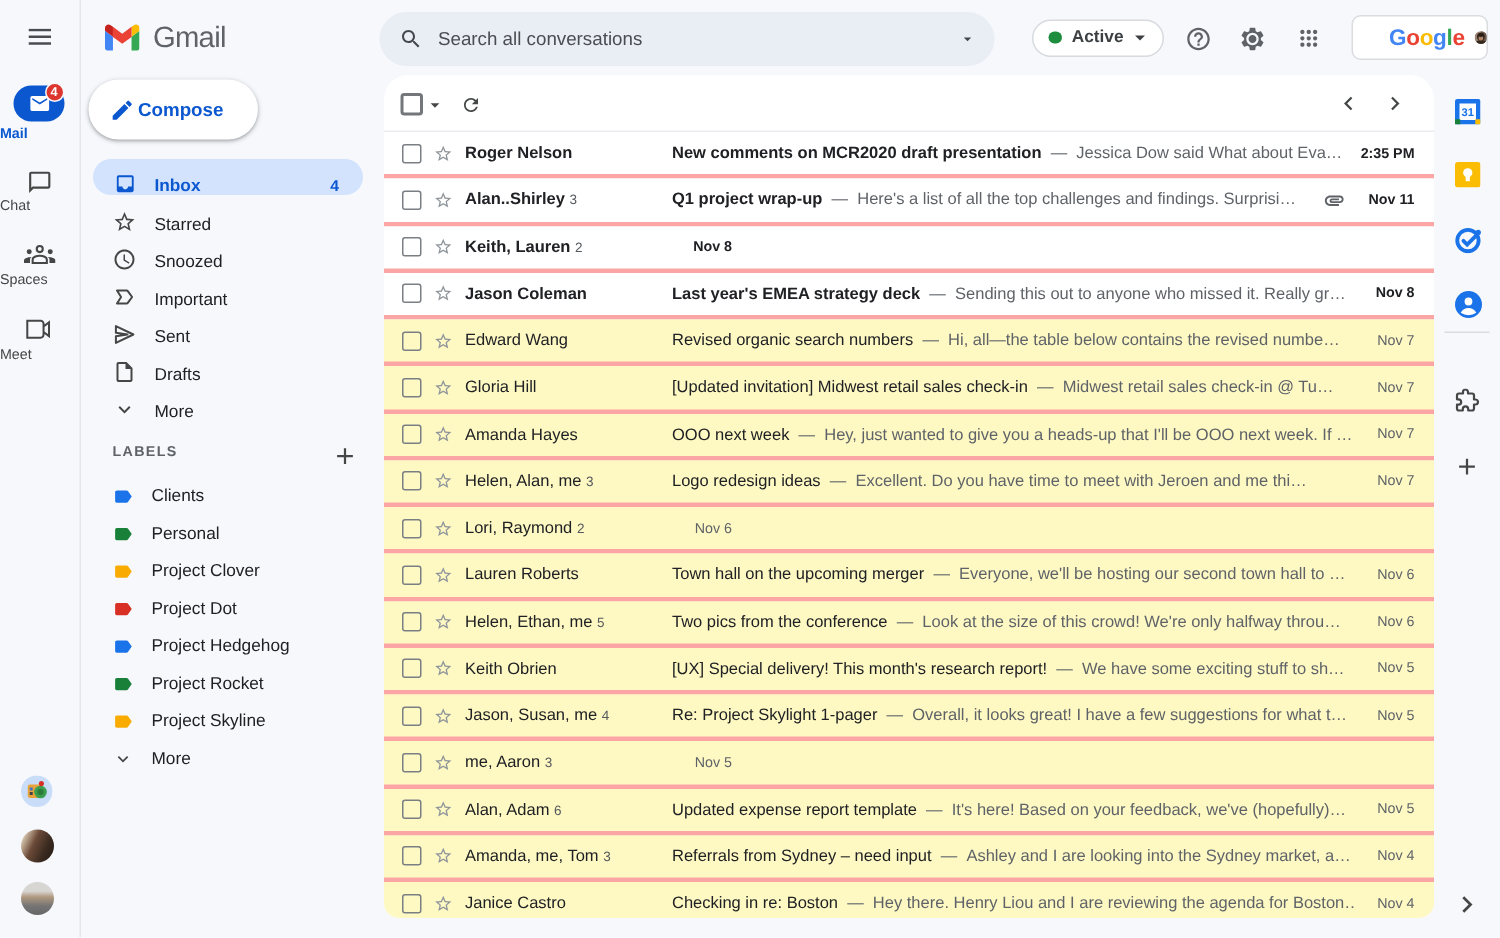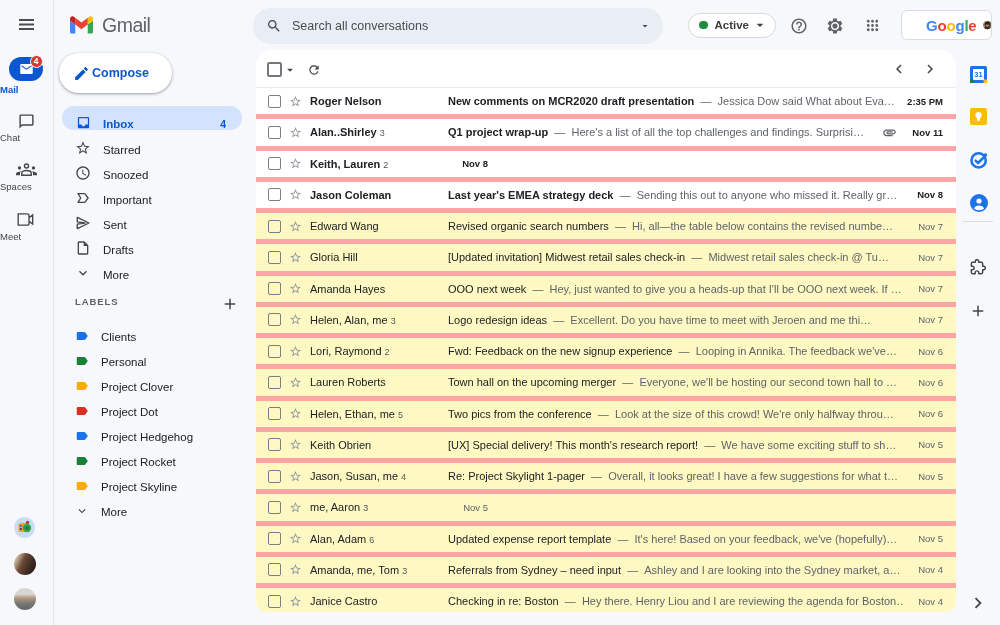--- a/index.html
+++ b/index.html
@@ -23,33 +23,33 @@
 .navitem{left:62px;width:180px;height:25px;display:flex;align-items:flex-end;border-radius:12.5px}
 .navitem .ic{width:16px;height:16px;margin-left:13px}
 .navitem .t{font-size:11.5px;color:#202124;margin-left:12px;flex:1}
 .navitem.sel{background:#d3e3fd;height:24px}
 .navitem.sel .t{color:#0b57d0;font-weight:bold}
 .navitem .cnt{font-size:10.5px;font-weight:bold;color:#0b57d0;margin-right:16px}
 #labels-h{left:75px;top:296px;font-size:9.5px;letter-spacing:.9px;color:#5f6368;font-weight:bold}
 
 #card{left:256px;top:50px;width:700px;height:561.5px;background:#fff;border-radius:16px 16px 10px 10px;overflow:hidden}
 #rows{left:0;top:38px;width:700px}
-.row{display:flex;align-items:center;height:31.25px;border-bottom:5px solid #fca5a5;background:#fff}
+.row{display:flex;align-items:center;height:31.25px;border-bottom:3px solid #fca5a5;background:#fff}
 .row.rd{background:#fef9c3}
 .chk{width:13px;height:13px;border:1.7px solid #7a7f84;border-radius:2px;margin-left:12px;flex:none}
 .rstar{margin-left:8px;flex:none;width:13px;height:13px}
 .sender{width:138px;margin-left:8px;font-size:11px;color:#202124;white-space:nowrap;overflow:hidden;flex:none}
 .row.ur .sender,.row.ur .subj,.row.ur .date{font-weight:bold}
 .cnt2{font-size:9px;color:#55585c;font-weight:normal}
 .subj{flex:1;font-size:11px;color:#202124;white-space:nowrap;overflow:hidden}
 .snip{color:#5f6368;font-weight:normal}
 .date{width:40px;text-align:right;font-size:9.5px;color:#5f6368;margin-right:13px;white-space:nowrap;flex:none}
 .row.ur .date{color:#202124}
 
-.lbl{left:62px;width:186px;height:25px;display:flex;align-items:flex-end}
+.lbl{left:62px;width:186px;height:25px;display:flex;align-items:center}
 .lbl .ic{margin-left:13px}
 .lbl .t{font-size:11.5px;color:#202124;margin-left:12px}
 </style>
 </head>
 <body>
 
 <div class="abs" id="raildiv"></div>
 
 <svg class="abs" style="left:19px;top:19px" width="15" height="11" viewBox="0 0 15 11">
     <path d="M0 1h15M0 5.5h15M0 10h15" stroke="#494c50" stroke-width="1.8"></path>
@@ -331,21 +331,20 @@
         <div class="sender">Helen, Alan, me <span class="cnt2">3</span></div>
         <div class="subj">Logo redesign ideas<span class="snip">&nbsp;&nbsp;—&nbsp;&nbsp;Excellent. Do you have time to meet with Jeroen and me thi…</span></div>
         <div class="date">Nov 7</div>
       </div>
 <div class="row rd">
         <div class="chk"></div>
         <svg class="rstar" viewBox="0 0 24 24">
           <path fill="#8f959a" d="M22 9.24l-7.19-.62L12 2 9.19 8.63 2 9.24l5.46 4.73L5.82 21 12 17.27 18.18 21l-1.63-7.03L22 9.24zM12 15.4l-3.76 2.27 1-4.28-3.32-2.88 4.38-.38L12 6.1l1.71 4.04 4.38.38-3.32 2.88 1 4.28L12 15.4z"></path>
         </svg>
         <div class="sender">Lori, Raymond <span class="cnt2">2</span></div>
-        <div class="subj">Fwd: Feedback on the new signup experience<span class="snip">&nbsp;&nbsp;—&nbsp;&nbsp;Looping in Annika. The feedback we've…</span></div>
         <div class="date">Nov 6</div>
       </div>
 <div class="row rd">
         <div class="chk"></div>
         <svg class="rstar" viewBox="0 0 24 24">
           <path fill="#8f959a" d="M22 9.24l-7.19-.62L12 2 9.19 8.63 2 9.24l5.46 4.73L5.82 21 12 17.27 18.18 21l-1.63-7.03L22 9.24zM12 15.4l-3.76 2.27 1-4.28-3.32-2.88 4.38-.38L12 6.1l1.71 4.04 4.38.38-3.32 2.88 1 4.28L12 15.4z"></path>
         </svg>
         <div class="sender">Lauren Roberts</div>
         <div class="subj">Town hall on the upcoming merger<span class="snip">&nbsp;&nbsp;—&nbsp;&nbsp;Everyone, we'll be hosting our second town hall to …</span></div>
         <div class="date">Nov 6</div>

